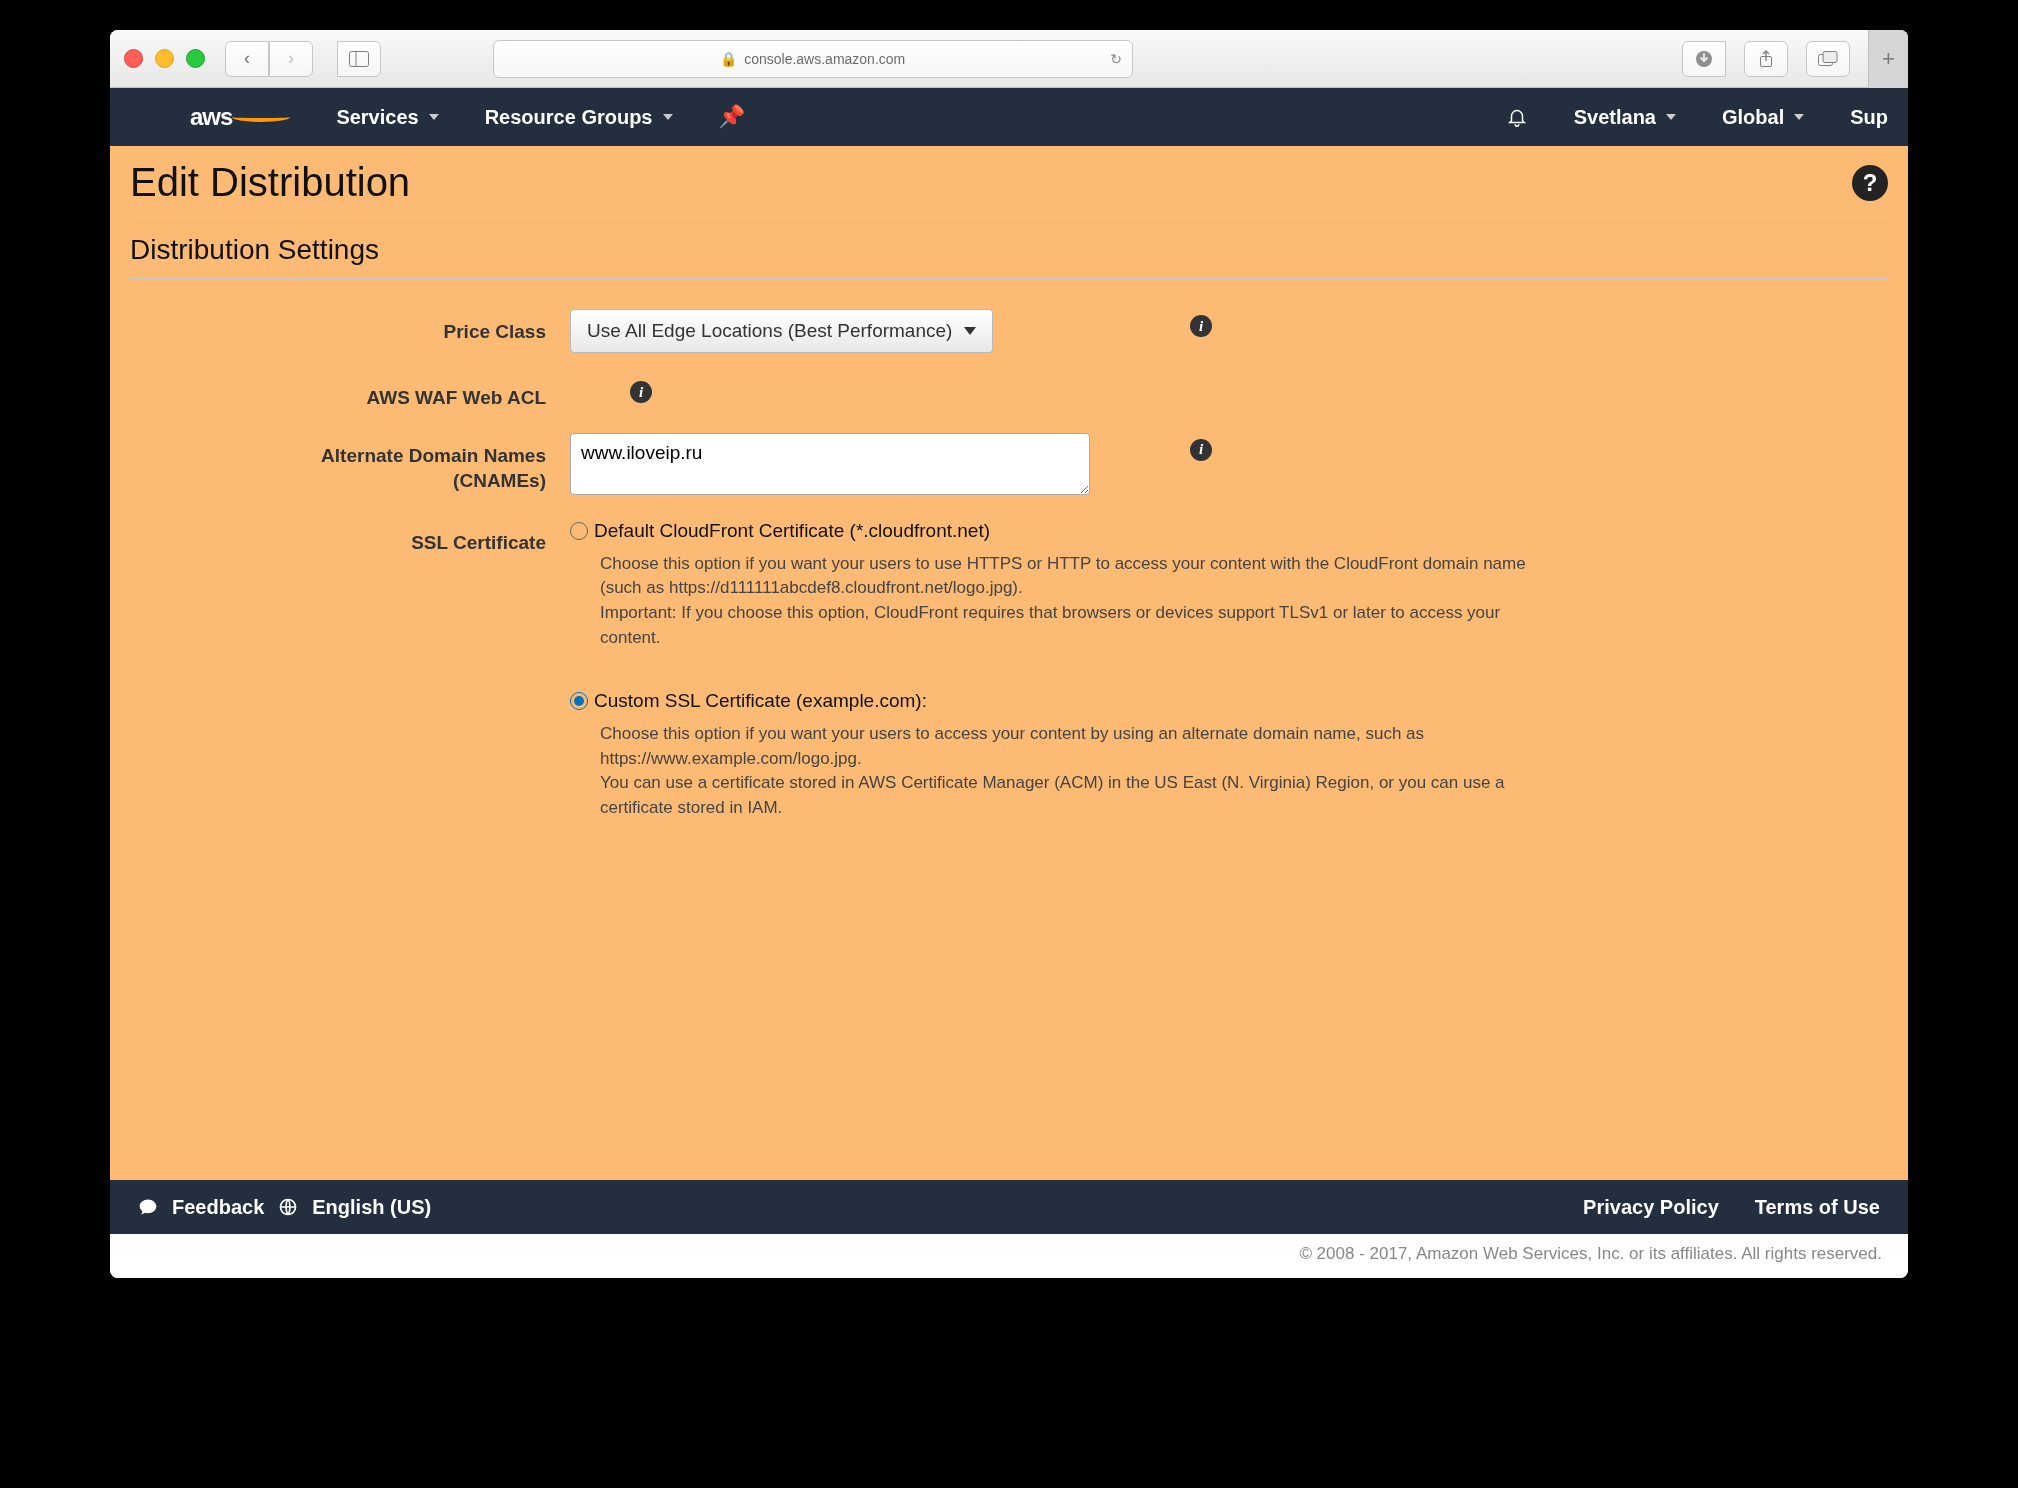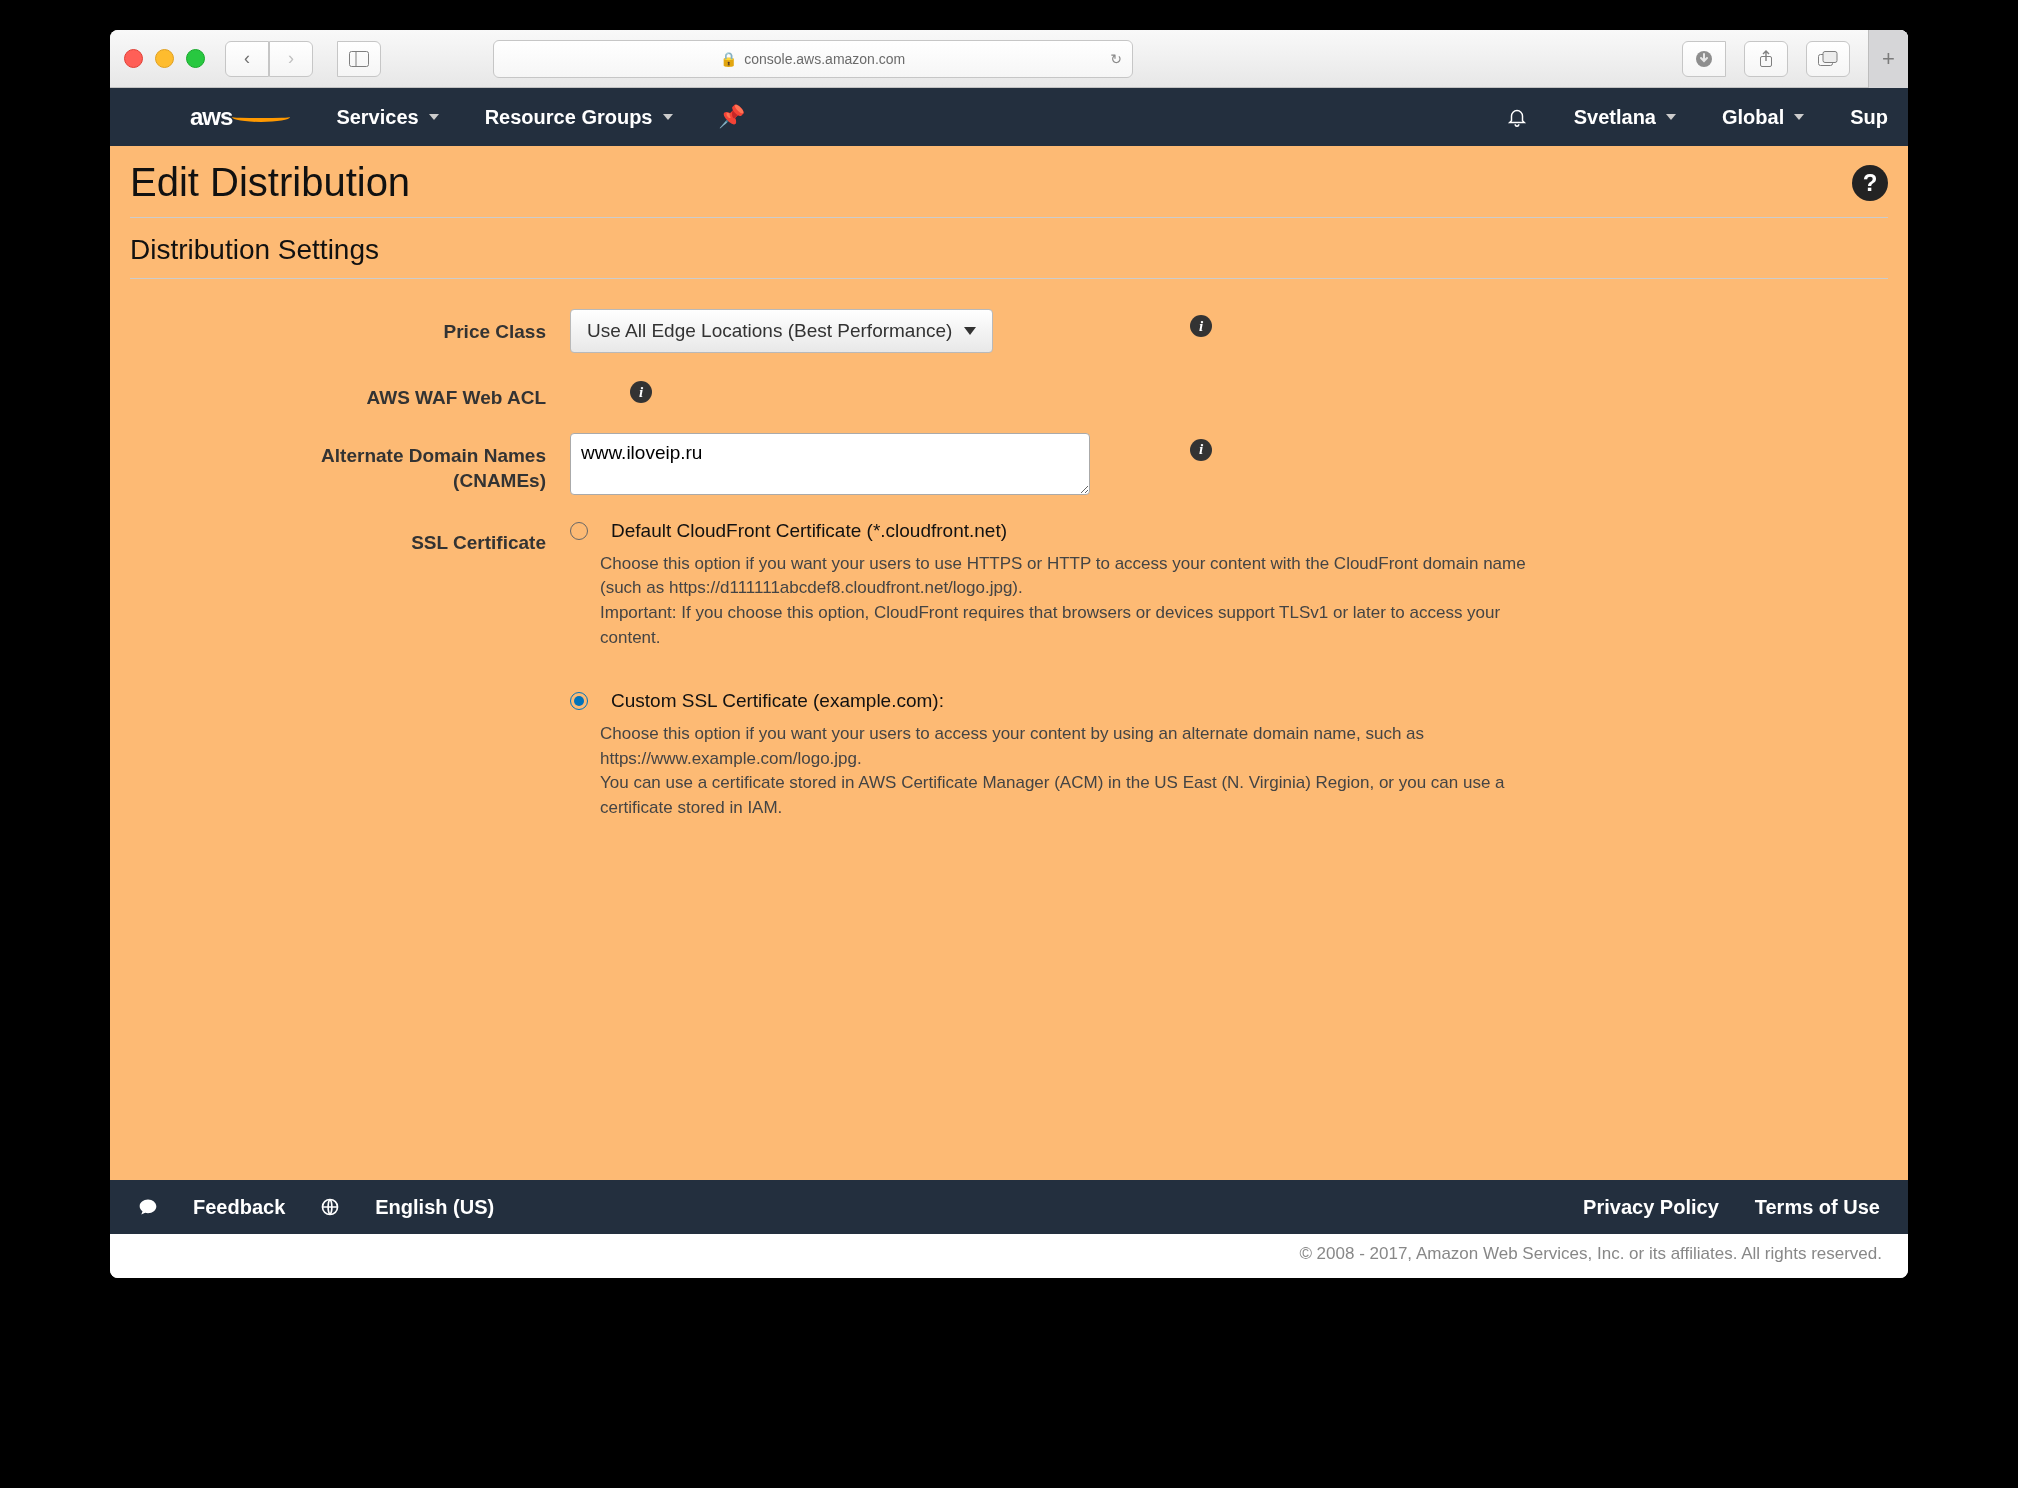--- a/index.html
+++ b/index.html
@@ -100,31 +100,31 @@
     background: linear-gradient(#ffffff, #e8e8e8);
     border: 1px solid #b9b9b9; border-radius: 4px;
     font-size: 19px; color:#333;
   }
   .dropdown .caret-dark { margin-left: 12px; width:0;height:0;border-left:6px solid transparent;border-right:6px solid transparent;border-top:8px solid #333;}
   textarea.cnames {
     width: 520px; height: 62px; resize: both;
     border: 1px solid #aaa; border-radius: 4px;
     padding: 8px 10px; font-size: 19px; font-family: inherit;
   }
-  .radio-line { display:flex; align-items:center; gap:23px; font-size:19px; }
+  .radio-line { display:flex; align-items:center; gap:6px; font-size:19px; }
   .radio {
     width:18px;height:18px;border:1px solid #666;border-radius:50%;display:inline-flex;align-items:center;justify-content:center;flex-shrink:0;
   }
   .radio.selected { border-color:#0073bb; }
   .radio.selected::after { content:'';width:10px;height:10px;border-radius:50%;background:#0073bb; }
   .desc { font-size: 17px; color:#444; line-height:1.45; padding: 10px 0 4px 30px; max-width: 960px; }
   
   .aws-footer {
     background:#232f3e; color:#fff; height:54px;
-    display:flex; align-items:center; padding:4px 28px; font-size:20px; gap:35px;
+    display:flex; align-items:center; padding:4px 28px; font-size:20px; gap:14px;
   }
   .aws-footer .right { margin-left:auto; display:flex; gap:36px; }
   .aws-footer a { color:#fff; text-decoration:none; font-weight:600; }
   .copyright { background:#fff; color:#888; text-align:right; font-size:17px; padding:10px 26px 14px; }
   .speech-svg, .globe-svg { width:20px;height:20px; }
   .bold { font-weight:700; }
 </style>
 </head>
 <body>
 

